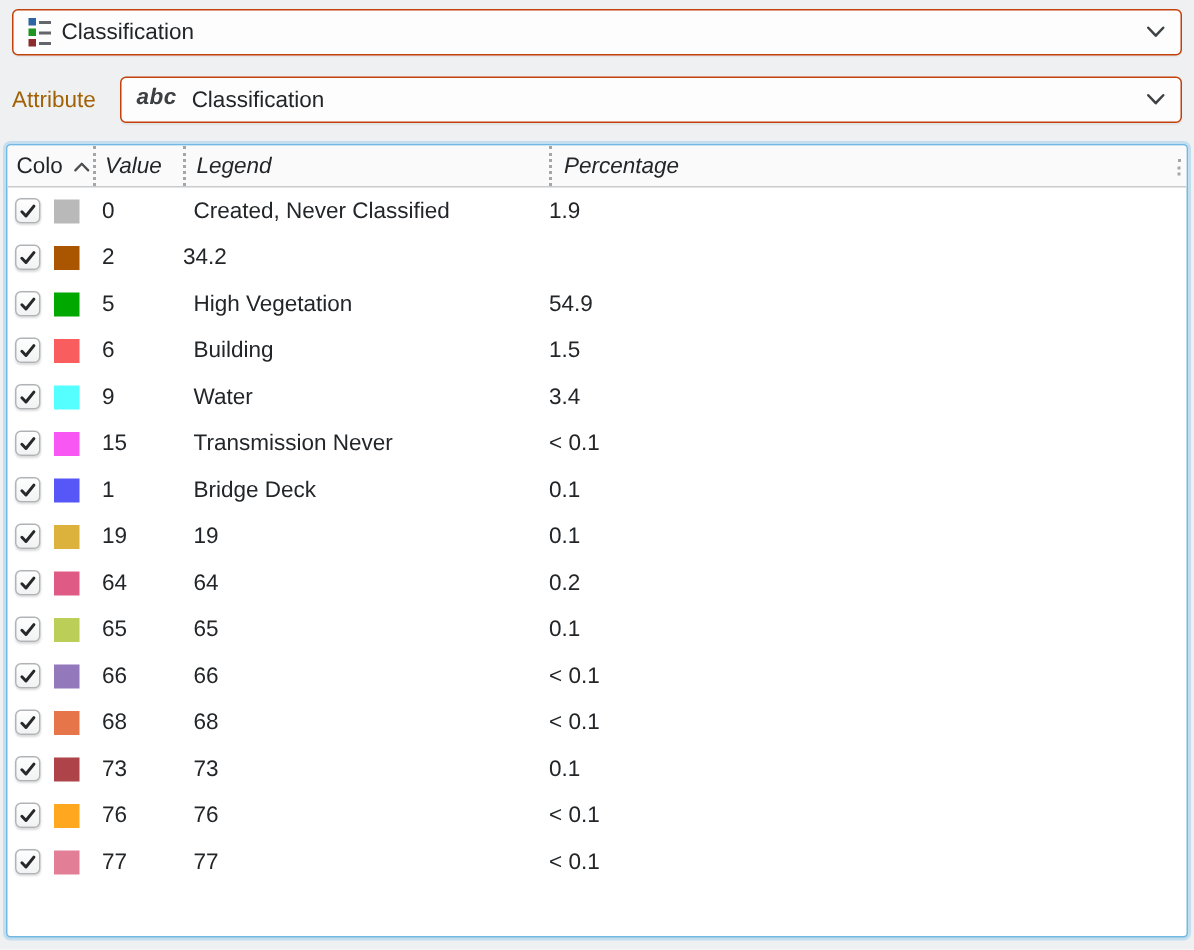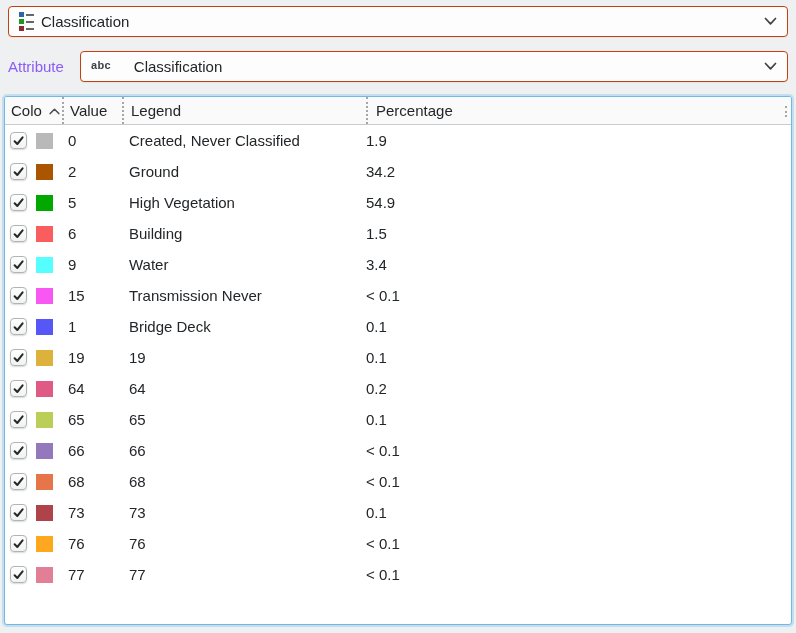--- a/index.html
+++ b/index.html
@@ -16,47 +16,47 @@
     position:absolute; display:flex; align-items:center;
     background:#fdfdfd; border:1px solid #c2410c; border-radius:4px;
     height:31px; padding:0 10px; cursor:default;
     box-shadow:0 1px 1px rgba(0,0,0,.05);
   }
   .combo .combo-text { white-space:nowrap; overflow:hidden; }
   .combo .chev { margin-left:auto; flex:0 0 auto; }
   .renderer-combo { left:8px; top:6px; width:780px; }
   .attribute-combo { left:80px; top:51px; width:708px; }
 
-  .attr-label { position:absolute; left:8px; top:58px; color:#8b5cf6; }
+  .attr-label { position:absolute; left:8px; top:58px; color:#a16207; }
 
   
   .legend-icon { display:flex; flex-direction:column; gap:2px; margin-right:7px; flex:0 0 auto; }
   .legend-icon .li-row { display:flex; align-items:center; gap:2px; }
   .legend-icon .li-sq { width:5px; height:5px; }
   .legend-icon .li-ln { width:8px; height:2px; background:#63666a; }
   .li-sq.c1 { background:#2e63a6; } .li-sq.c2 { background:#1d9721; } .li-sq.c3 { background:#8c2c2c; }
 
   .abc-icon {
-    font-size:11px; font-weight:700; color:#3c4043; letter-spacing:.3px;
-    margin-right:23px; transform:translateY(-2px); flex:0 0 auto;
+    font-size:15px; font-weight:700; color:#3c4043; letter-spacing:.3px;
+    margin-right:10px; transform:translateY(-2px); flex:0 0 auto;font-style:italic;
   }
 
   
   .table {
     position:absolute; left:4px; top:96px; width:788px; height:529px;
     background:#ffffff; border:1px solid #72b8e2; border-radius:3px;
     box-shadow:0 0 0 2px rgba(141,202,238,.45);
     overflow:hidden;
   }
   .thead {
     display:flex; align-items:center; height:28px;
     background:#fafafb; border-bottom:1px solid #c9cbcd; position:relative;
   }
   .th { display:flex; align-items:center; height:100%; color:#232629; }
-  .th.sep { border-left:2px dotted #a4a7a9; }
+  .th.sep { border-left:2px dotted #a4a7a9;font-style:italic; }
   .th-color { width:57px; padding-left:6px; gap:7px; }
   .th-value { width:60px; padding-left:6px; }
   .th-legend { width:244px; padding-left:7px; }
   .th-pct { flex:1; padding-left:8px; }
   .thead::after {
     content:""; position:absolute; right:4px; top:9px; height:11px;
     border-left:2px dotted #a4a7a9;
   }
   .sort-caret { flex:0 0 auto; margin-top:1px; }
 
@@ -151,21 +151,20 @@
       <span class="checkbox">
         <svg width="13" height="13" viewBox="0 0 13 13">
           <path d="M2.6 7.2 L5.3 10 L10.6 3.4" fill="none" stroke="#26282a" stroke-width="2" stroke-linecap="round" stroke-linejoin="round"></path>
         </svg>
       </span>
     </div>
     <div class="td-swatch">
       <span class="swatch" style="background: rgb(170, 85, 0);"></span>
     </div>
     <div class="td-value">2</div>
-    <div class="td-legend">Ground</div>
     <div class="td-pct">34.2</div>
   </div>
 
   <div class="tr">
     <div class="td-check">
       <span class="checkbox">
         <svg width="13" height="13" viewBox="0 0 13 13">
           <path d="M2.6 7.2 L5.3 10 L10.6 3.4" fill="none" stroke="#26282a" stroke-width="2" stroke-linecap="round" stroke-linejoin="round"></path>
         </svg>
       </span>

